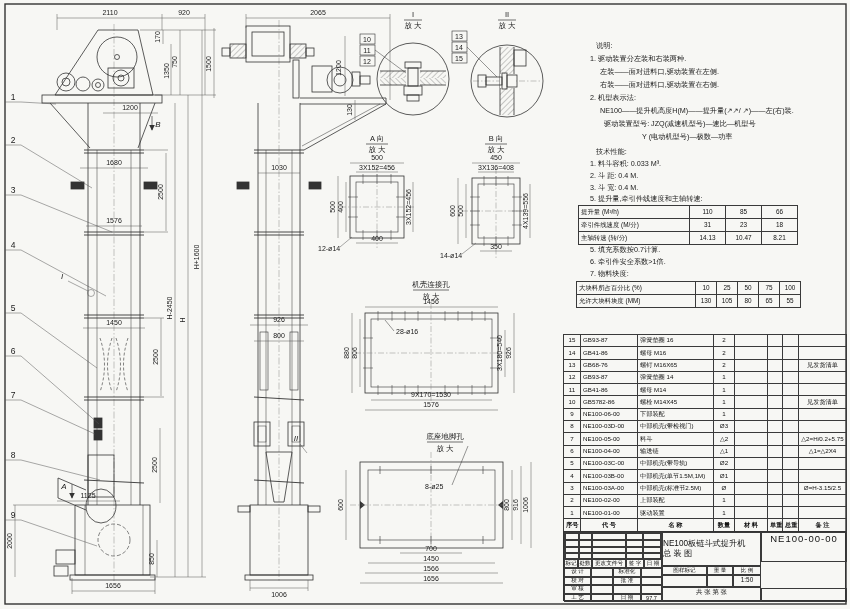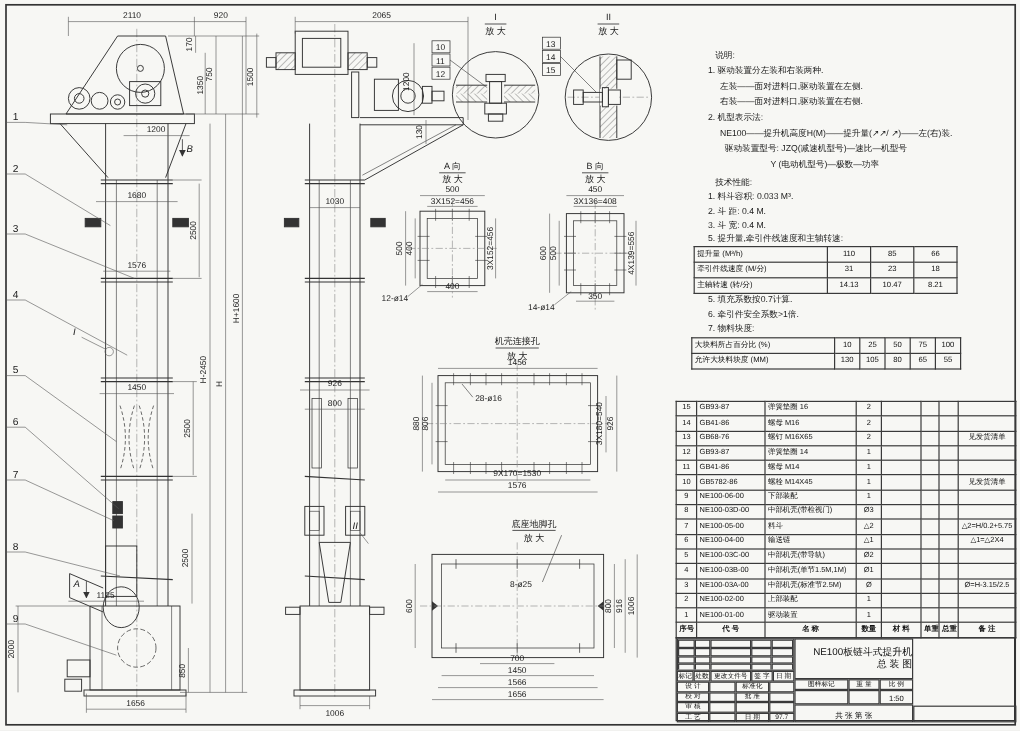--- a/index.html
+++ b/index.html
@@ -17,21 +17,21 @@
   .ovl{position:absolute;box-sizing:border-box;}
   table.dwg{border-collapse:collapse;table-layout:fixed;background:transparent;}
   table.dwg td{border:1px solid #3a3a3a;padding:0 2px;font-size:6.4px;line-height:1.05;
                height:12px;white-space:nowrap;overflow:hidden;color:#111;}
   table.dwg td.c{text-align:center;}
   #bom-table td{height:11.3px;font-size:6.2px;}
   #bom-table tr.hd td{text-align:center;font-weight:bold;}
   
   .tb{position:absolute;border:1.4px solid #333;box-sizing:border-box;background:transparent;}
   .tb .cell{position:absolute;border:0.8px solid #3a3a3a;box-sizing:border-box;
-            font-size:6.4px;display:flex;align-items:flex-end;justify-content:center;
+            font-size:6.4px;display:flex;align-items:flex-start;justify-content:center;
             overflow:hidden;white-space:nowrap;color:#111;}
   .tb .big{font-size:9.5px;letter-spacing:1px;}
   .tb .ttl{flex-direction:column;font-size:8.2px;line-height:1.25;}
 </style>
 </head>
 <body>
 
 <div class="sheet">
 
 <svg width="850" height="609" viewBox="0 0 850 609">
@@ -807,16 +807,17 @@
   <div id="scale-headers" style="position:absolute;left:98px;top:34px;width:99px;height:9px;display:flex;">
         <div style="box-sizing: border-box; border: 0.8px solid rgb(58, 58, 58); height: 100%; width: 45px; font-size: 5.6px; display: flex; align-items: center; justify-content: center; overflow: hidden; white-space: nowrap;">图样标记</div>
         <div style="box-sizing: border-box; border: 0.8px solid rgb(58, 58, 58); height: 100%; width: 26px; font-size: 5.6px; display: flex; align-items: center; justify-content: center; overflow: hidden; white-space: nowrap;">重 量</div>
         <div style="box-sizing: border-box; border: 0.8px solid rgb(58, 58, 58); height: 100%; width: 28px; font-size: 5.6px; display: flex; align-items: center; justify-content: center; overflow: hidden; white-space: nowrap;">比 例</div>
       </div>
   <div class="cell" style="left:98px;top:43px;width:45px;height:12px;"></div>
   <div class="cell" style="left:143px;top:43px;width:26px;height:12px;"></div>
   <div class="cell" style="left:169px;top:43px;width:28px;height:12px;">1:50</div>
   <div class="cell" style="left:98px;top:55px;width:99px;height:15px;">共  张  第  张</div>
 
+  <div class="cell big" style="left:197px;top:0;width:86px;height:30px;">NE100-00-00</div>
   <div class="cell" style="left:197px;top:56px;width:86px;height:14px;"></div>
 </div>
 
 </div>
 
 </body></html>

